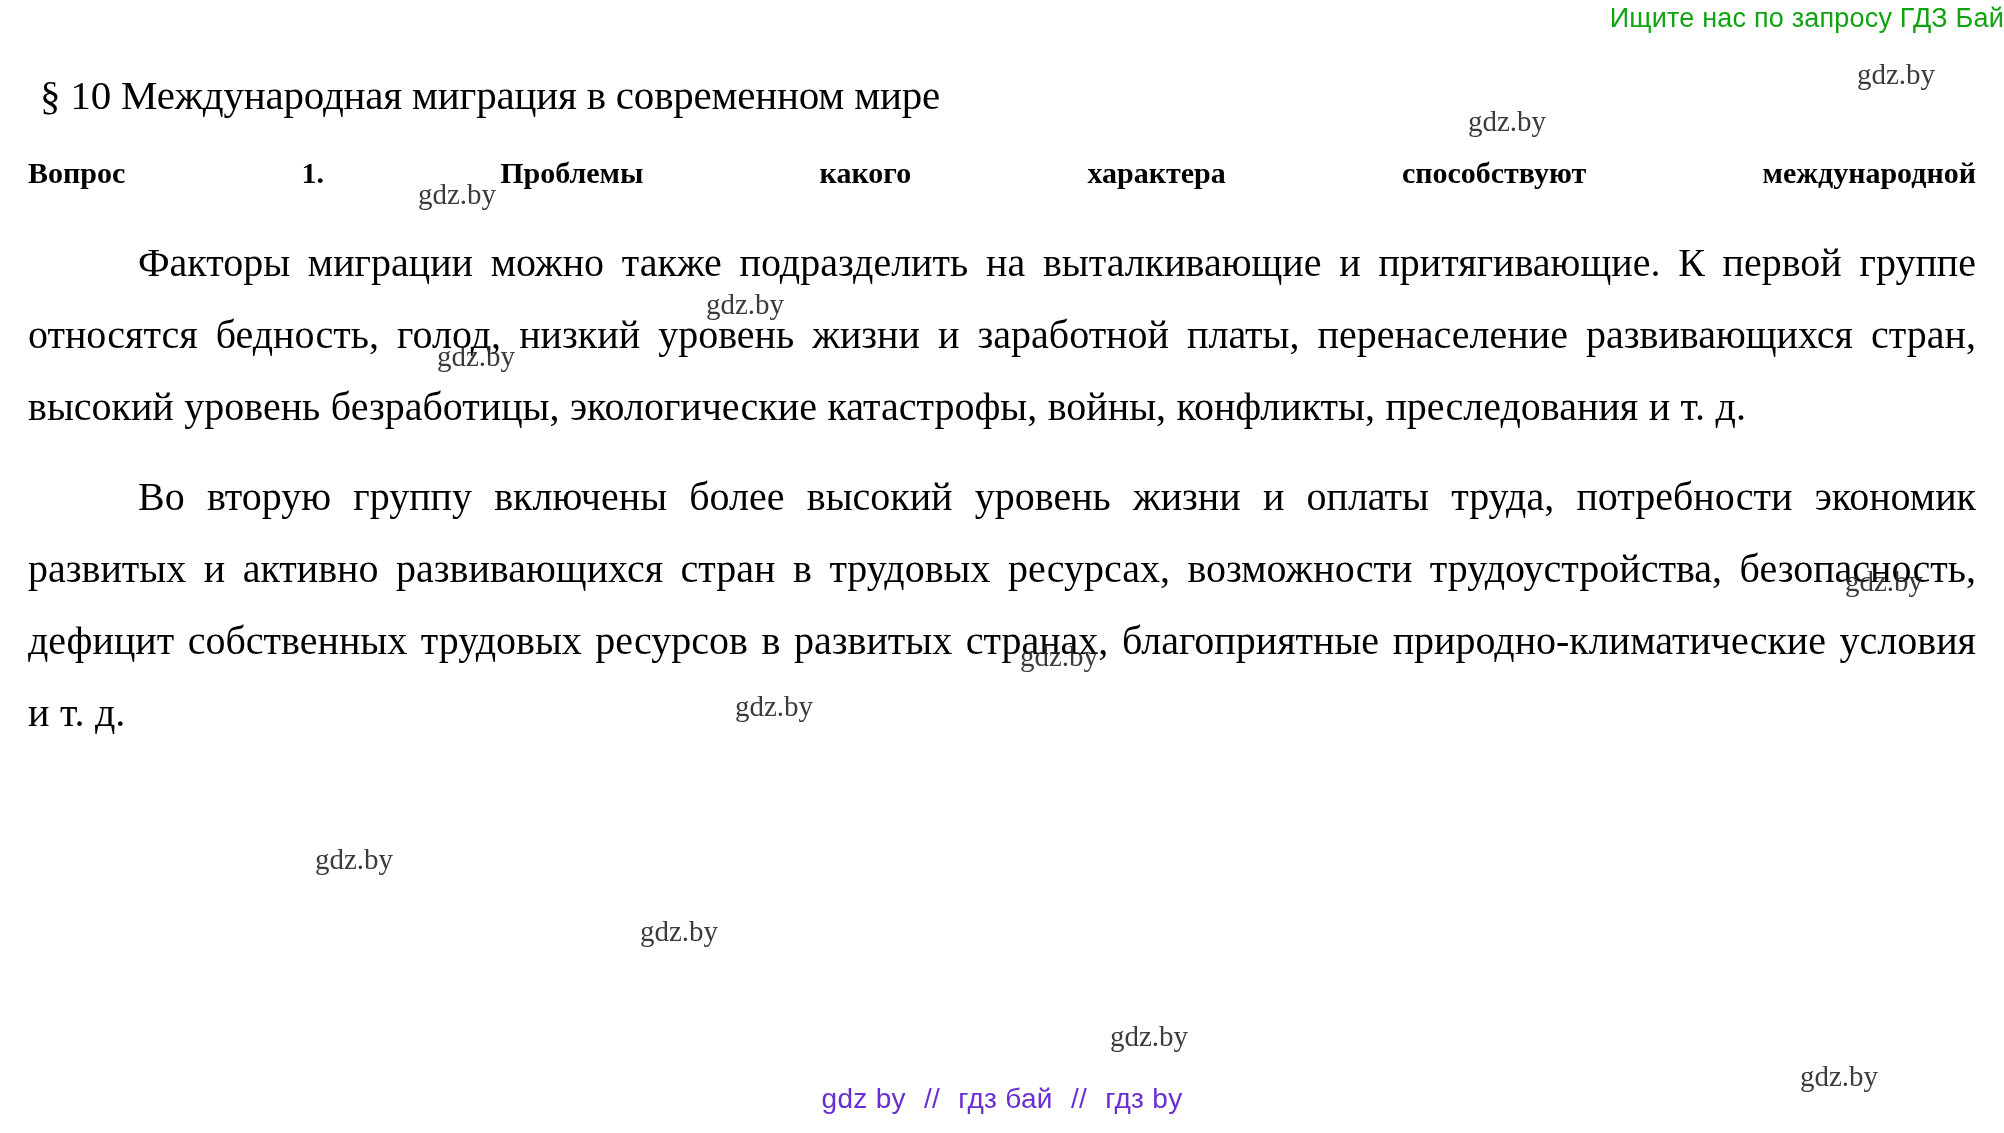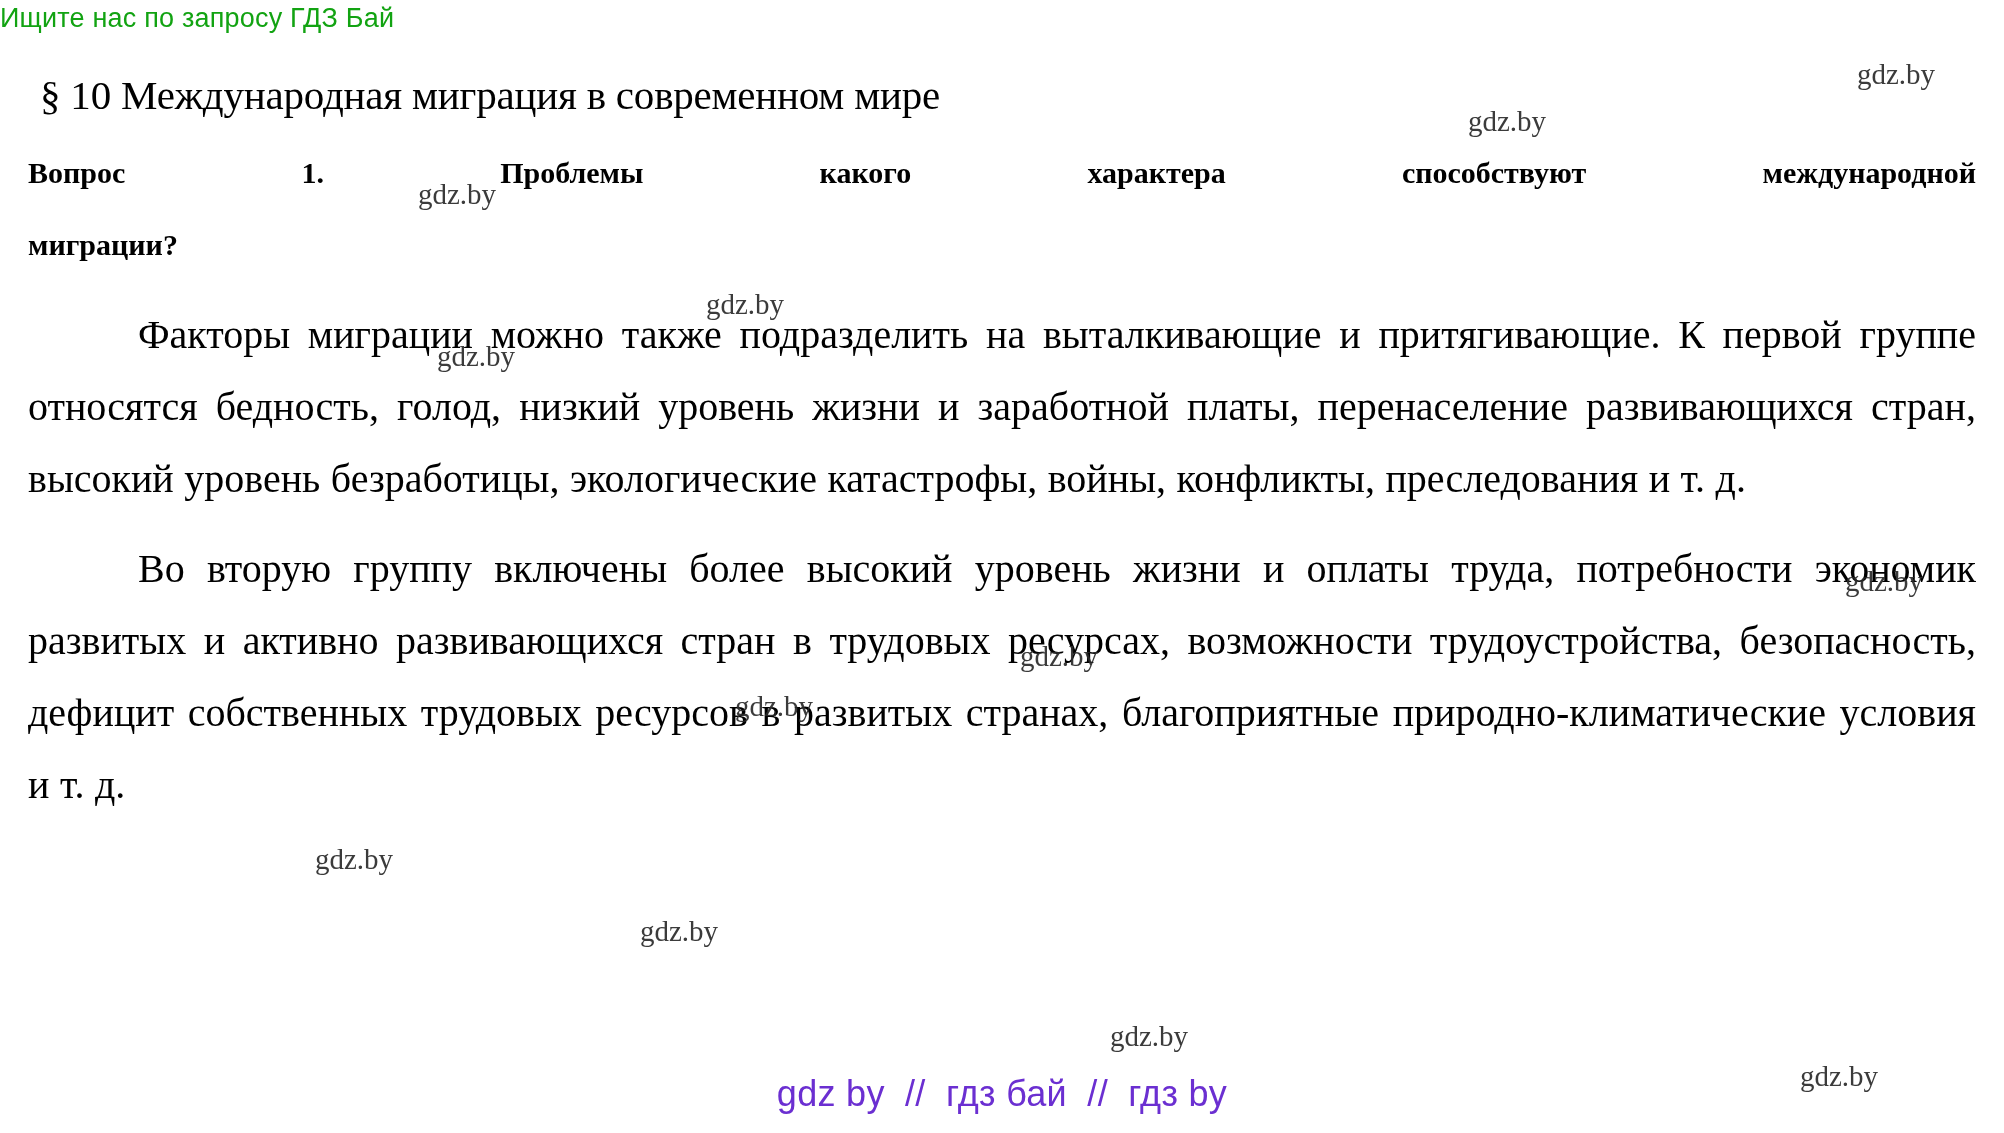--- a/index.html
+++ b/index.html
@@ -23,21 +23,21 @@
     box-sizing: border-box;
     padding: 0 28px;
   }
 
   
   .top-banner {
     position: absolute;
     top: 0px;
     left: 0;
     width: 100%;
-    text-align: left;
+    text-align: right;
     font-family: "Liberation Sans", sans-serif;
     font-size: 27px;
     color: #12a312;
     line-height: 36px;
     letter-spacing: 0.2px;
   }
 
   
   .content {
     position: absolute;
@@ -97,21 +97,21 @@
   }
 
   
   .bottom-links {
     position: absolute;
     bottom: 18px;
     left: 0;
     width: 100%;
     text-align: center;
     font-family: "Liberation Sans", sans-serif;
-    font-size: 36px;
+    font-size: 28px;
     color: #6b2fd1;
     letter-spacing: 0.3px;
   }
   .bottom-links .sep {
     color: #6b2fd1;
     padding: 0 10px;
   }
   .bottom-links a {
     color: #6b2fd1;
     text-decoration: none;
@@ -121,21 +121,20 @@
 <body>
 
 <div class="page">
 
   <div class="top-banner">Ищите нас по запросу ГДЗ Бай</div>
 
   <div class="content">
     <h1 class="section-title">§ 10 Международная миграция в современном мире</h1>
     <h3 class="question">
       <span class="just-line">Вопрос 1. Проблемы какого характера способствуют международной</span>
-      <span>миграции?</span>
     </h3>
     <p class="para">Факторы миграции можно также подразделить на выталкивающие и притягивающие. К первой группе относятся бедность, голод, низкий уровень жизни и заработной платы, перенаселение развивающихся стран, высокий уровень безработицы, экологические катастрофы, войны, конфликты, преследования и т. д.</p>
     <p class="para">Во вторую группу включены более высокий уровень жизни и оплаты труда, потребности экономик развитых и активно развивающихся стран в трудовых ресурсах, возможности трудоустройства, безопасность, дефицит собственных трудовых ресурсов в развитых странах, благоприятные природно-климатические условия и т. д.</p>
   </div>
 
   <span class="wm" style="left:1857px; top:58px;">gdz.by</span>
   <span class="wm" style="left:1468px; top:105px;">gdz.by</span>
   <span class="wm" style="left:418px;  top:178px;">gdz.by</span>
   <span class="wm" style="left:706px;  top:288px;">gdz.by</span>
   <span class="wm" style="left:437px;  top:340px;">gdz.by</span>

